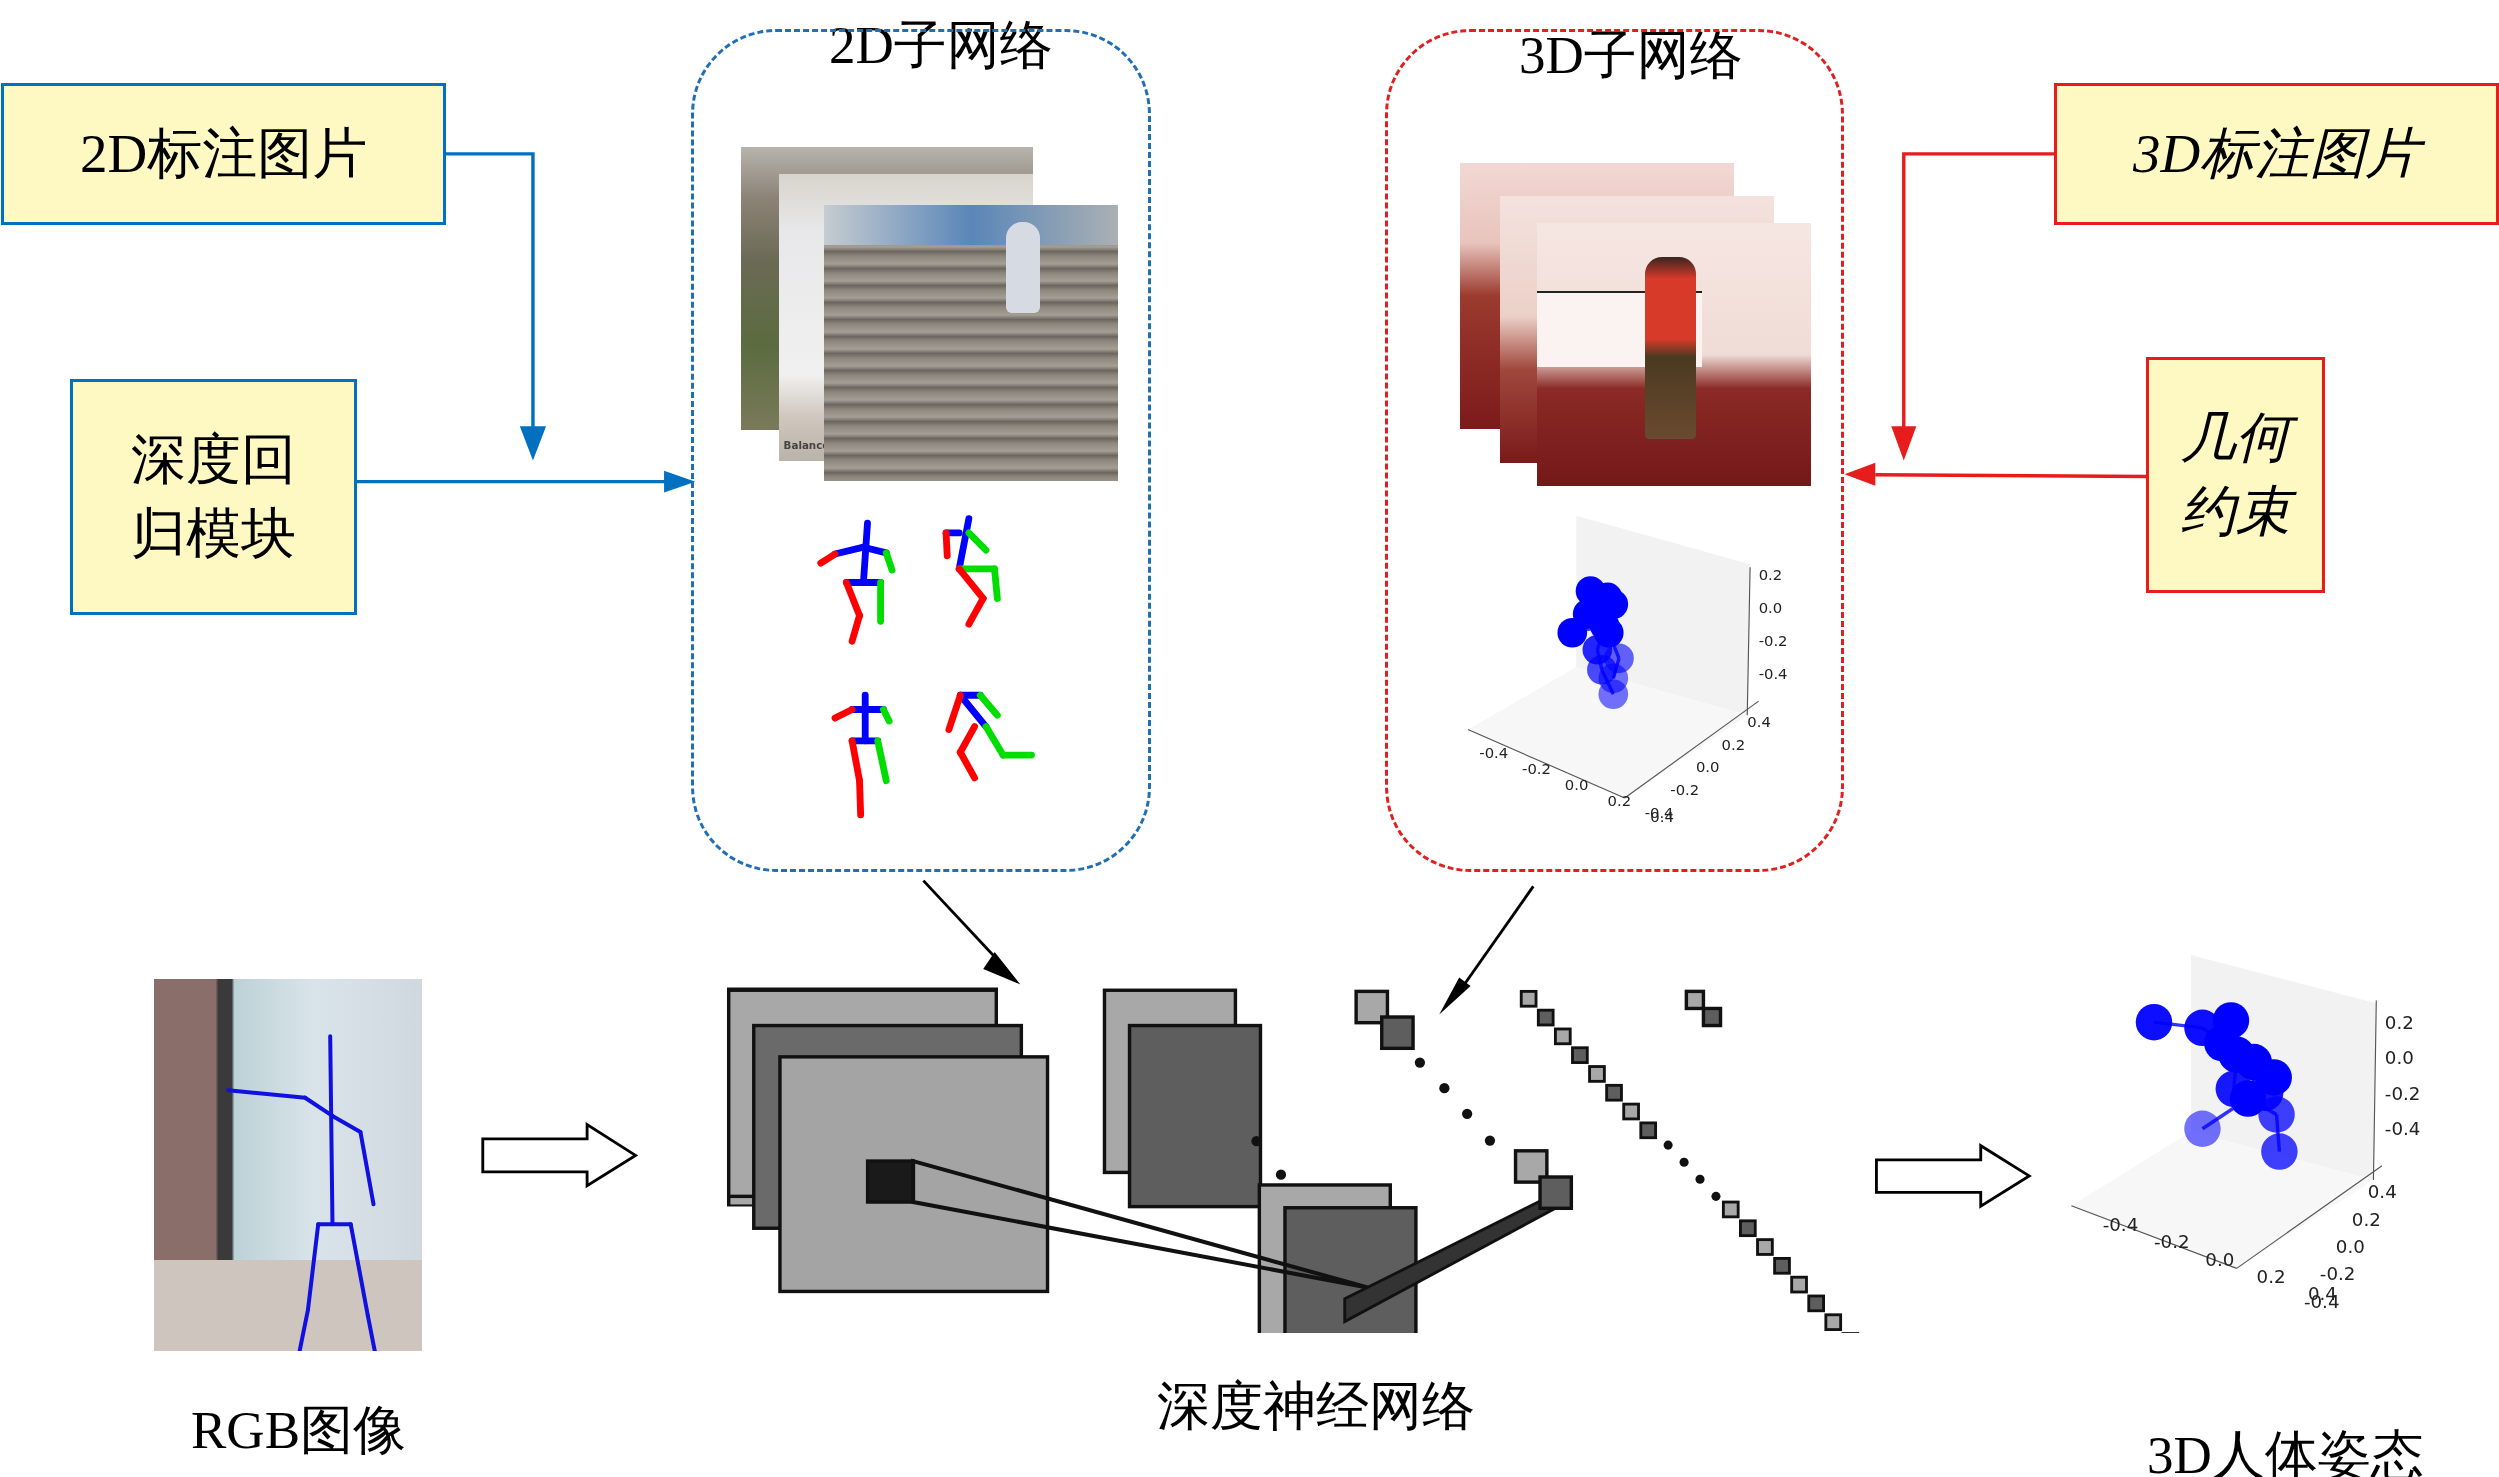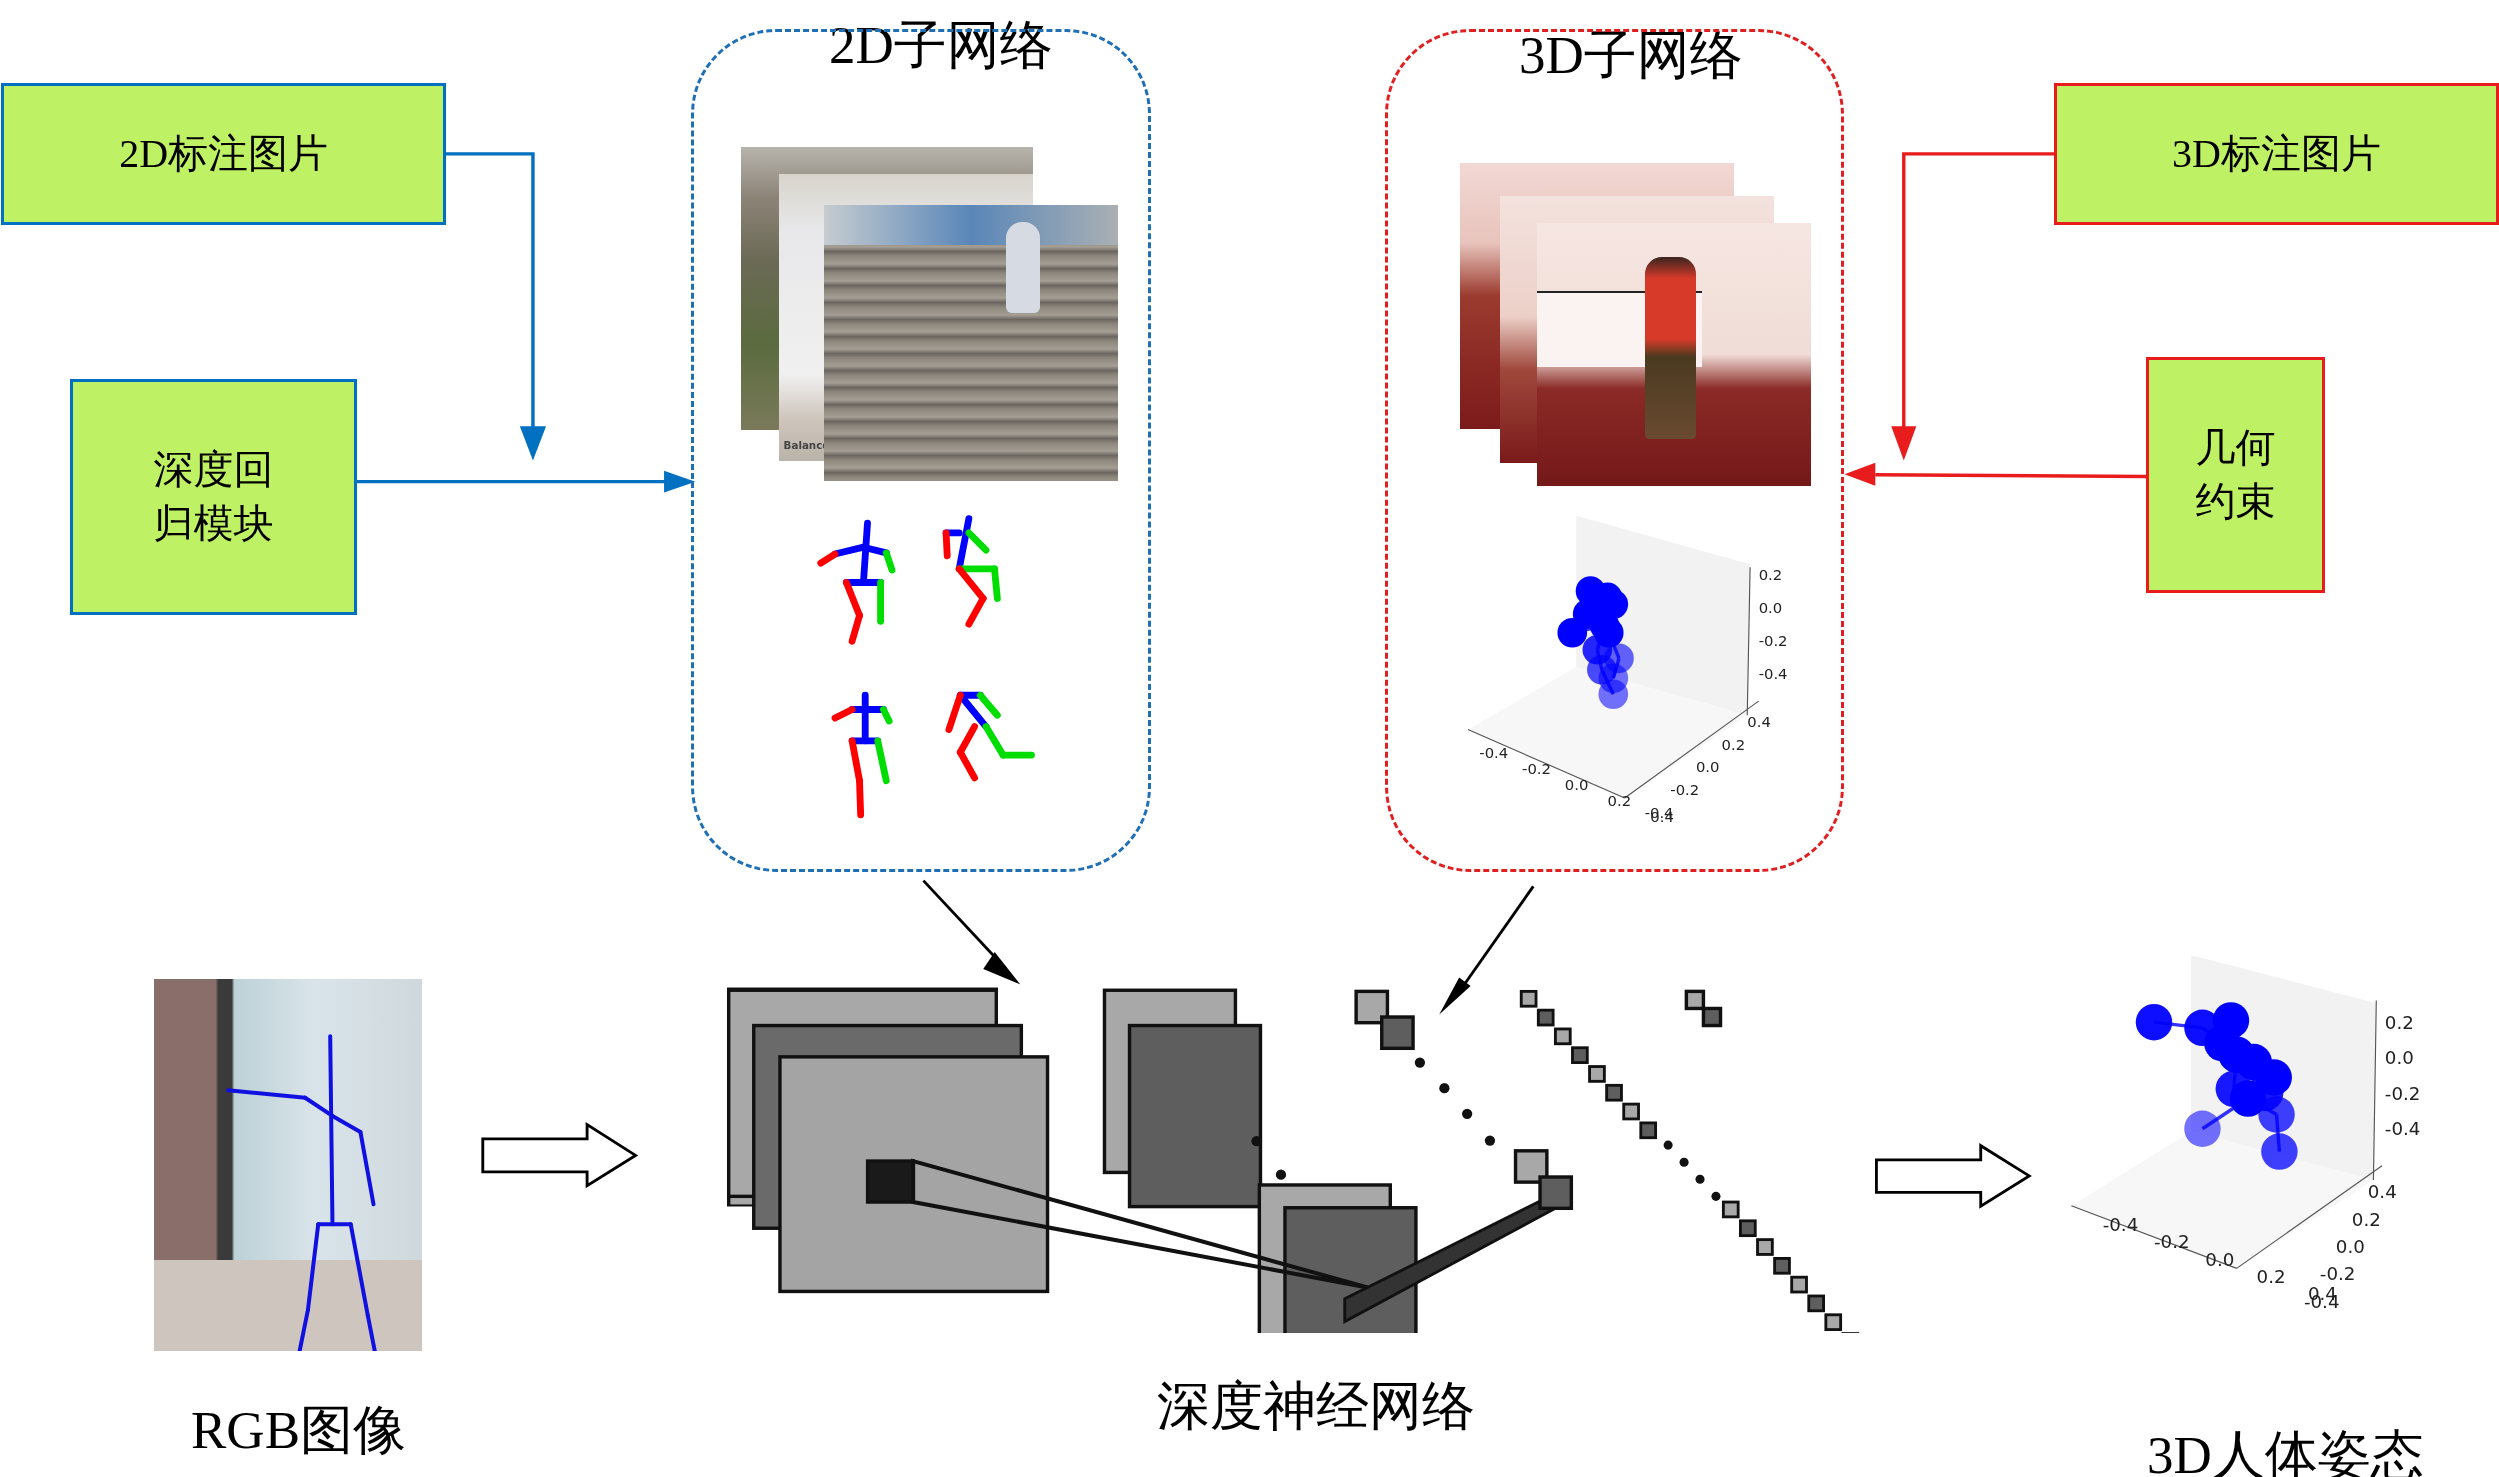--- a/index.html
+++ b/index.html
@@ -1,23 +1,23 @@
 <!DOCTYPE html>
 <html style="font-size:9px"><head>
 <meta charset="utf-8">
 <style>
   html, body { margin: 0; padding: 0; background: #ffffff; }
   body { width: 2500px; height: 1478px; position: relative; overflow: hidden;
          font-family: "Liberation Serif", "DejaVu Serif", serif; color: #000; }
   .abs { position: absolute; }
-  .box { position: absolute; box-sizing: border-box; background: #bef264;
+  .box { position: absolute; box-sizing: border-box; background: #fef9c3;
          display: flex; align-items: center; justify-content: center; text-align: center;
-         font-size: 40px; line-height: 1.35; }
+         font-size: 55px; line-height: 1.35; }
   .box.blue { border: 3.4px solid #0070c0; }
-  .box.red { border: 3.4px solid #e81c1c; }
+  .box.red { border: 3.4px solid #e81c1c; font-style: italic; }
   .label { position: absolute; font-size: 53px; white-space: nowrap; }
   .panel { position: absolute; box-sizing: border-box; border-radius: 85px; }
   .panel.blue { border: 3.4px dashed #1f6fb5; }
   .panel.red { border: 3.4px dashed #e02020; }
   svg text { font-family: "DejaVu Sans", "Liberation Sans", sans-serif; }
   .photo { position: absolute; overflow: hidden; }
 </style>
 </head>
 <body>
 

